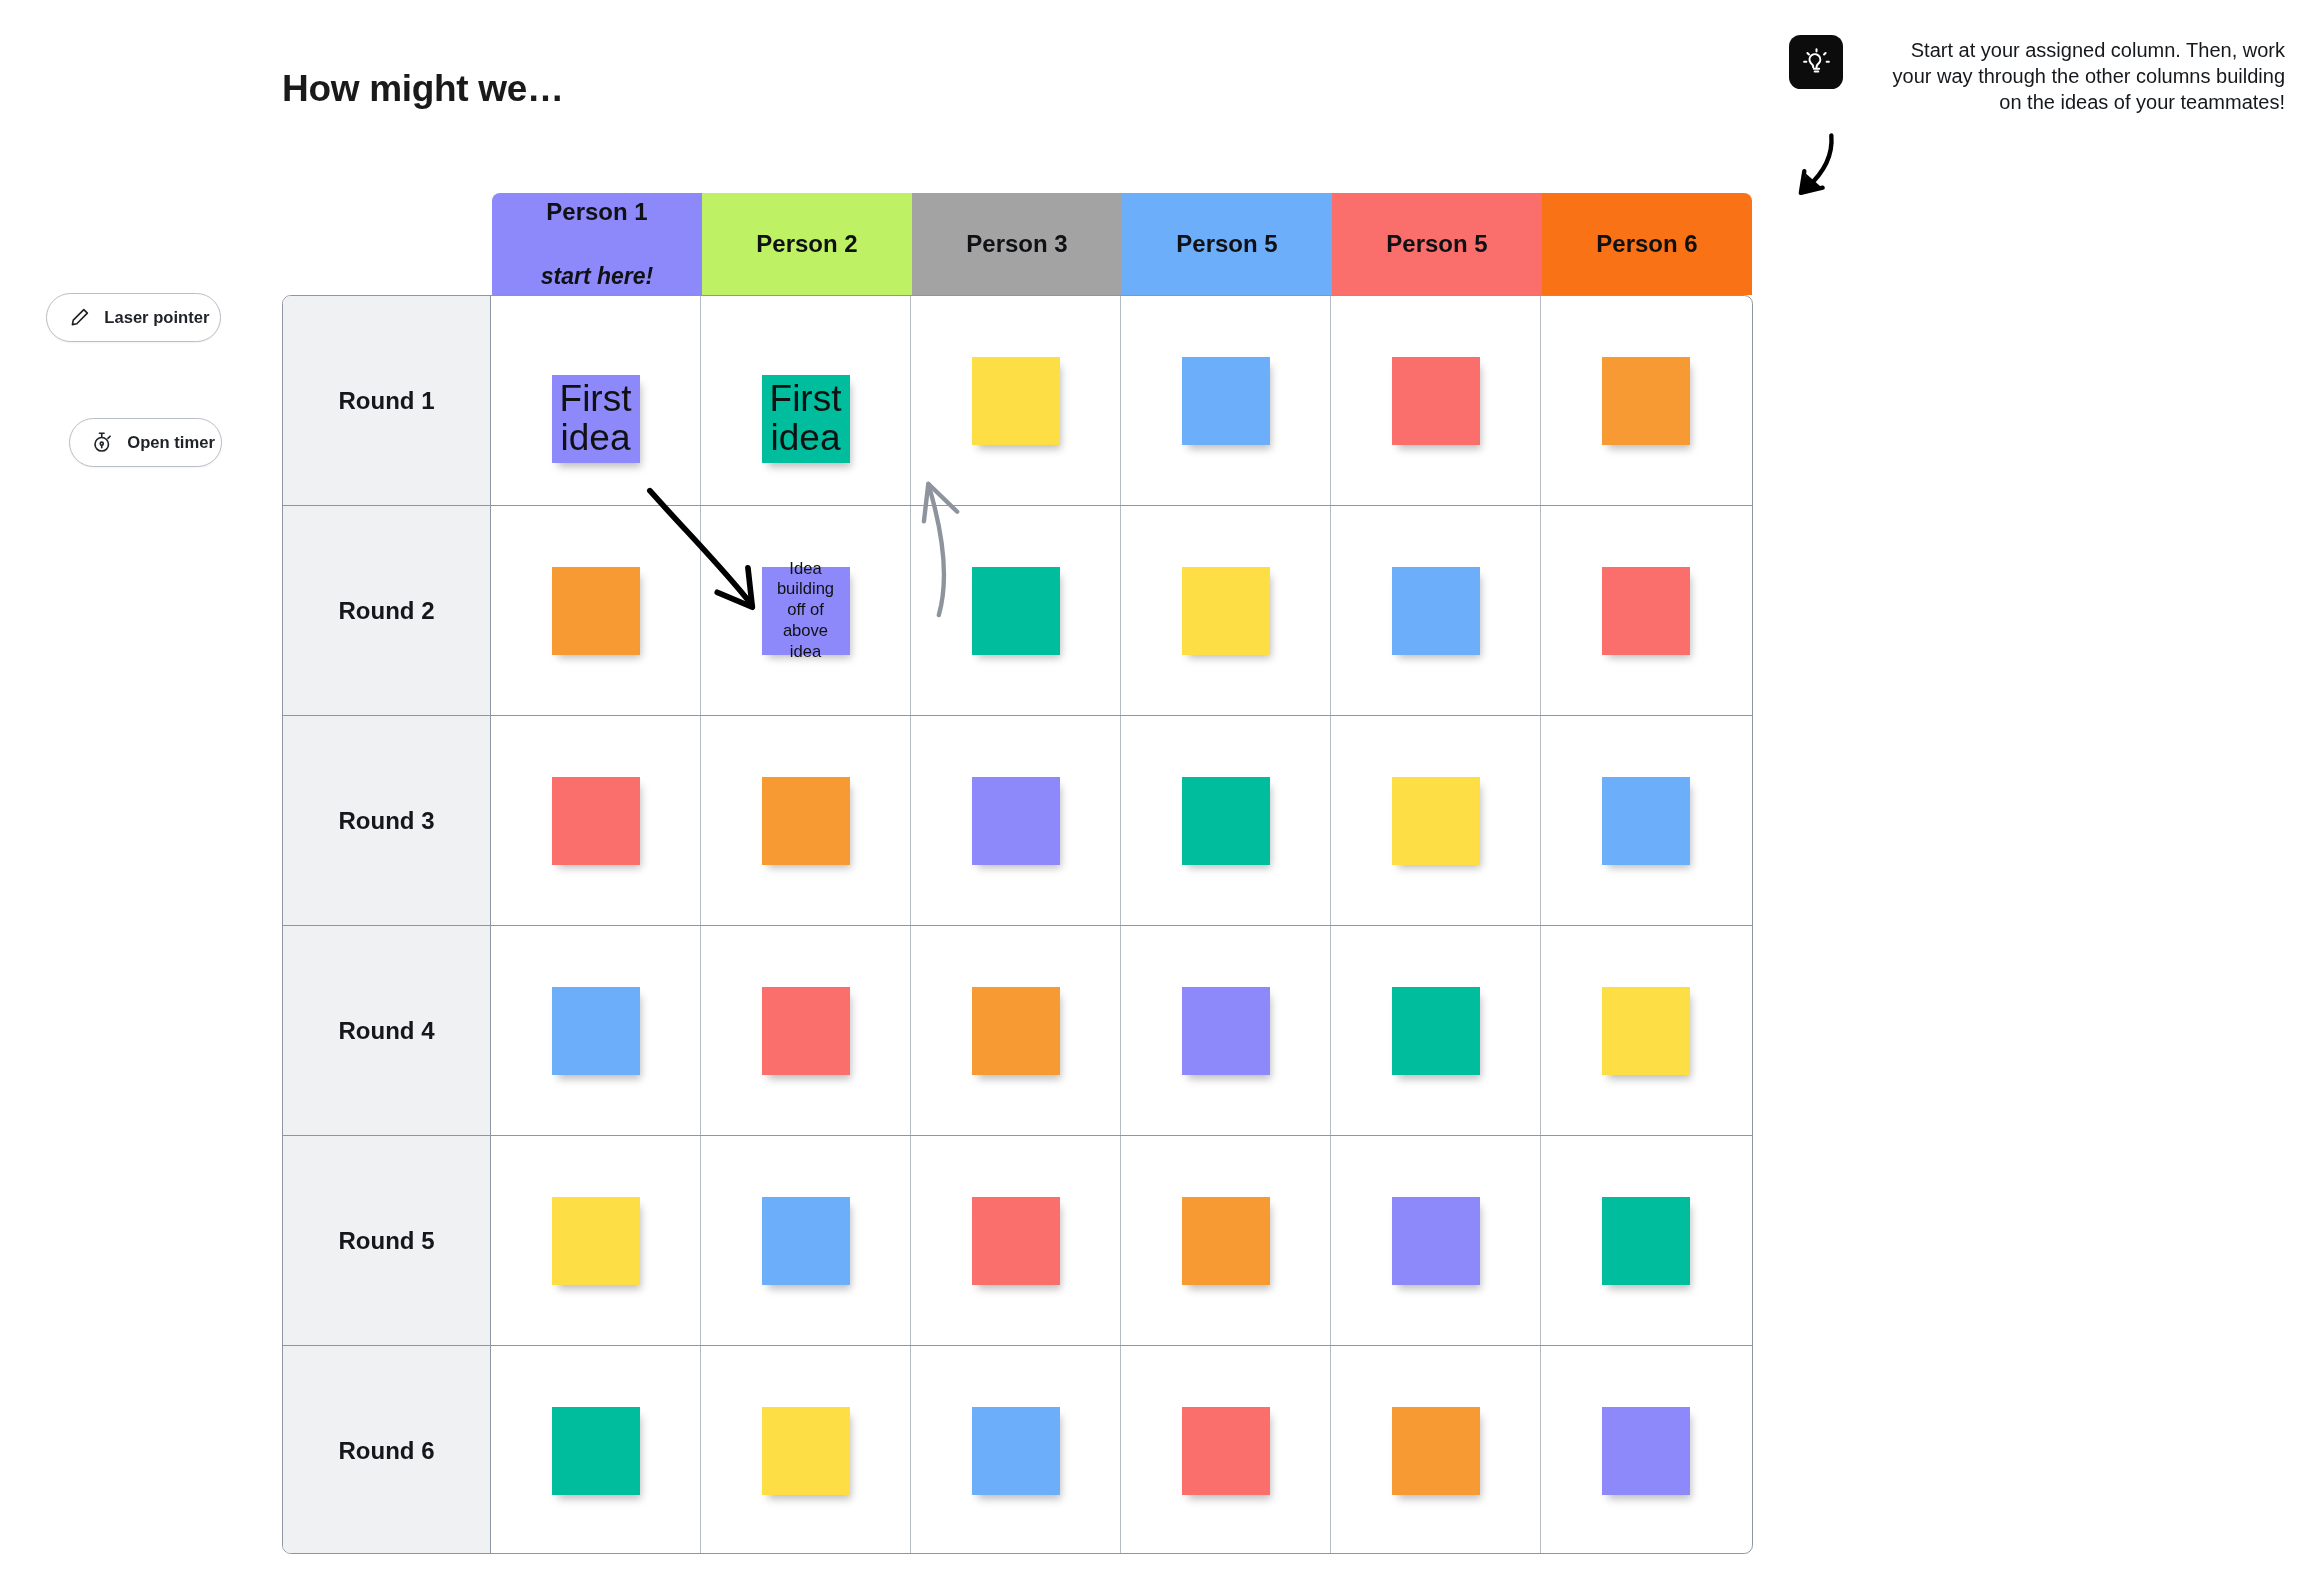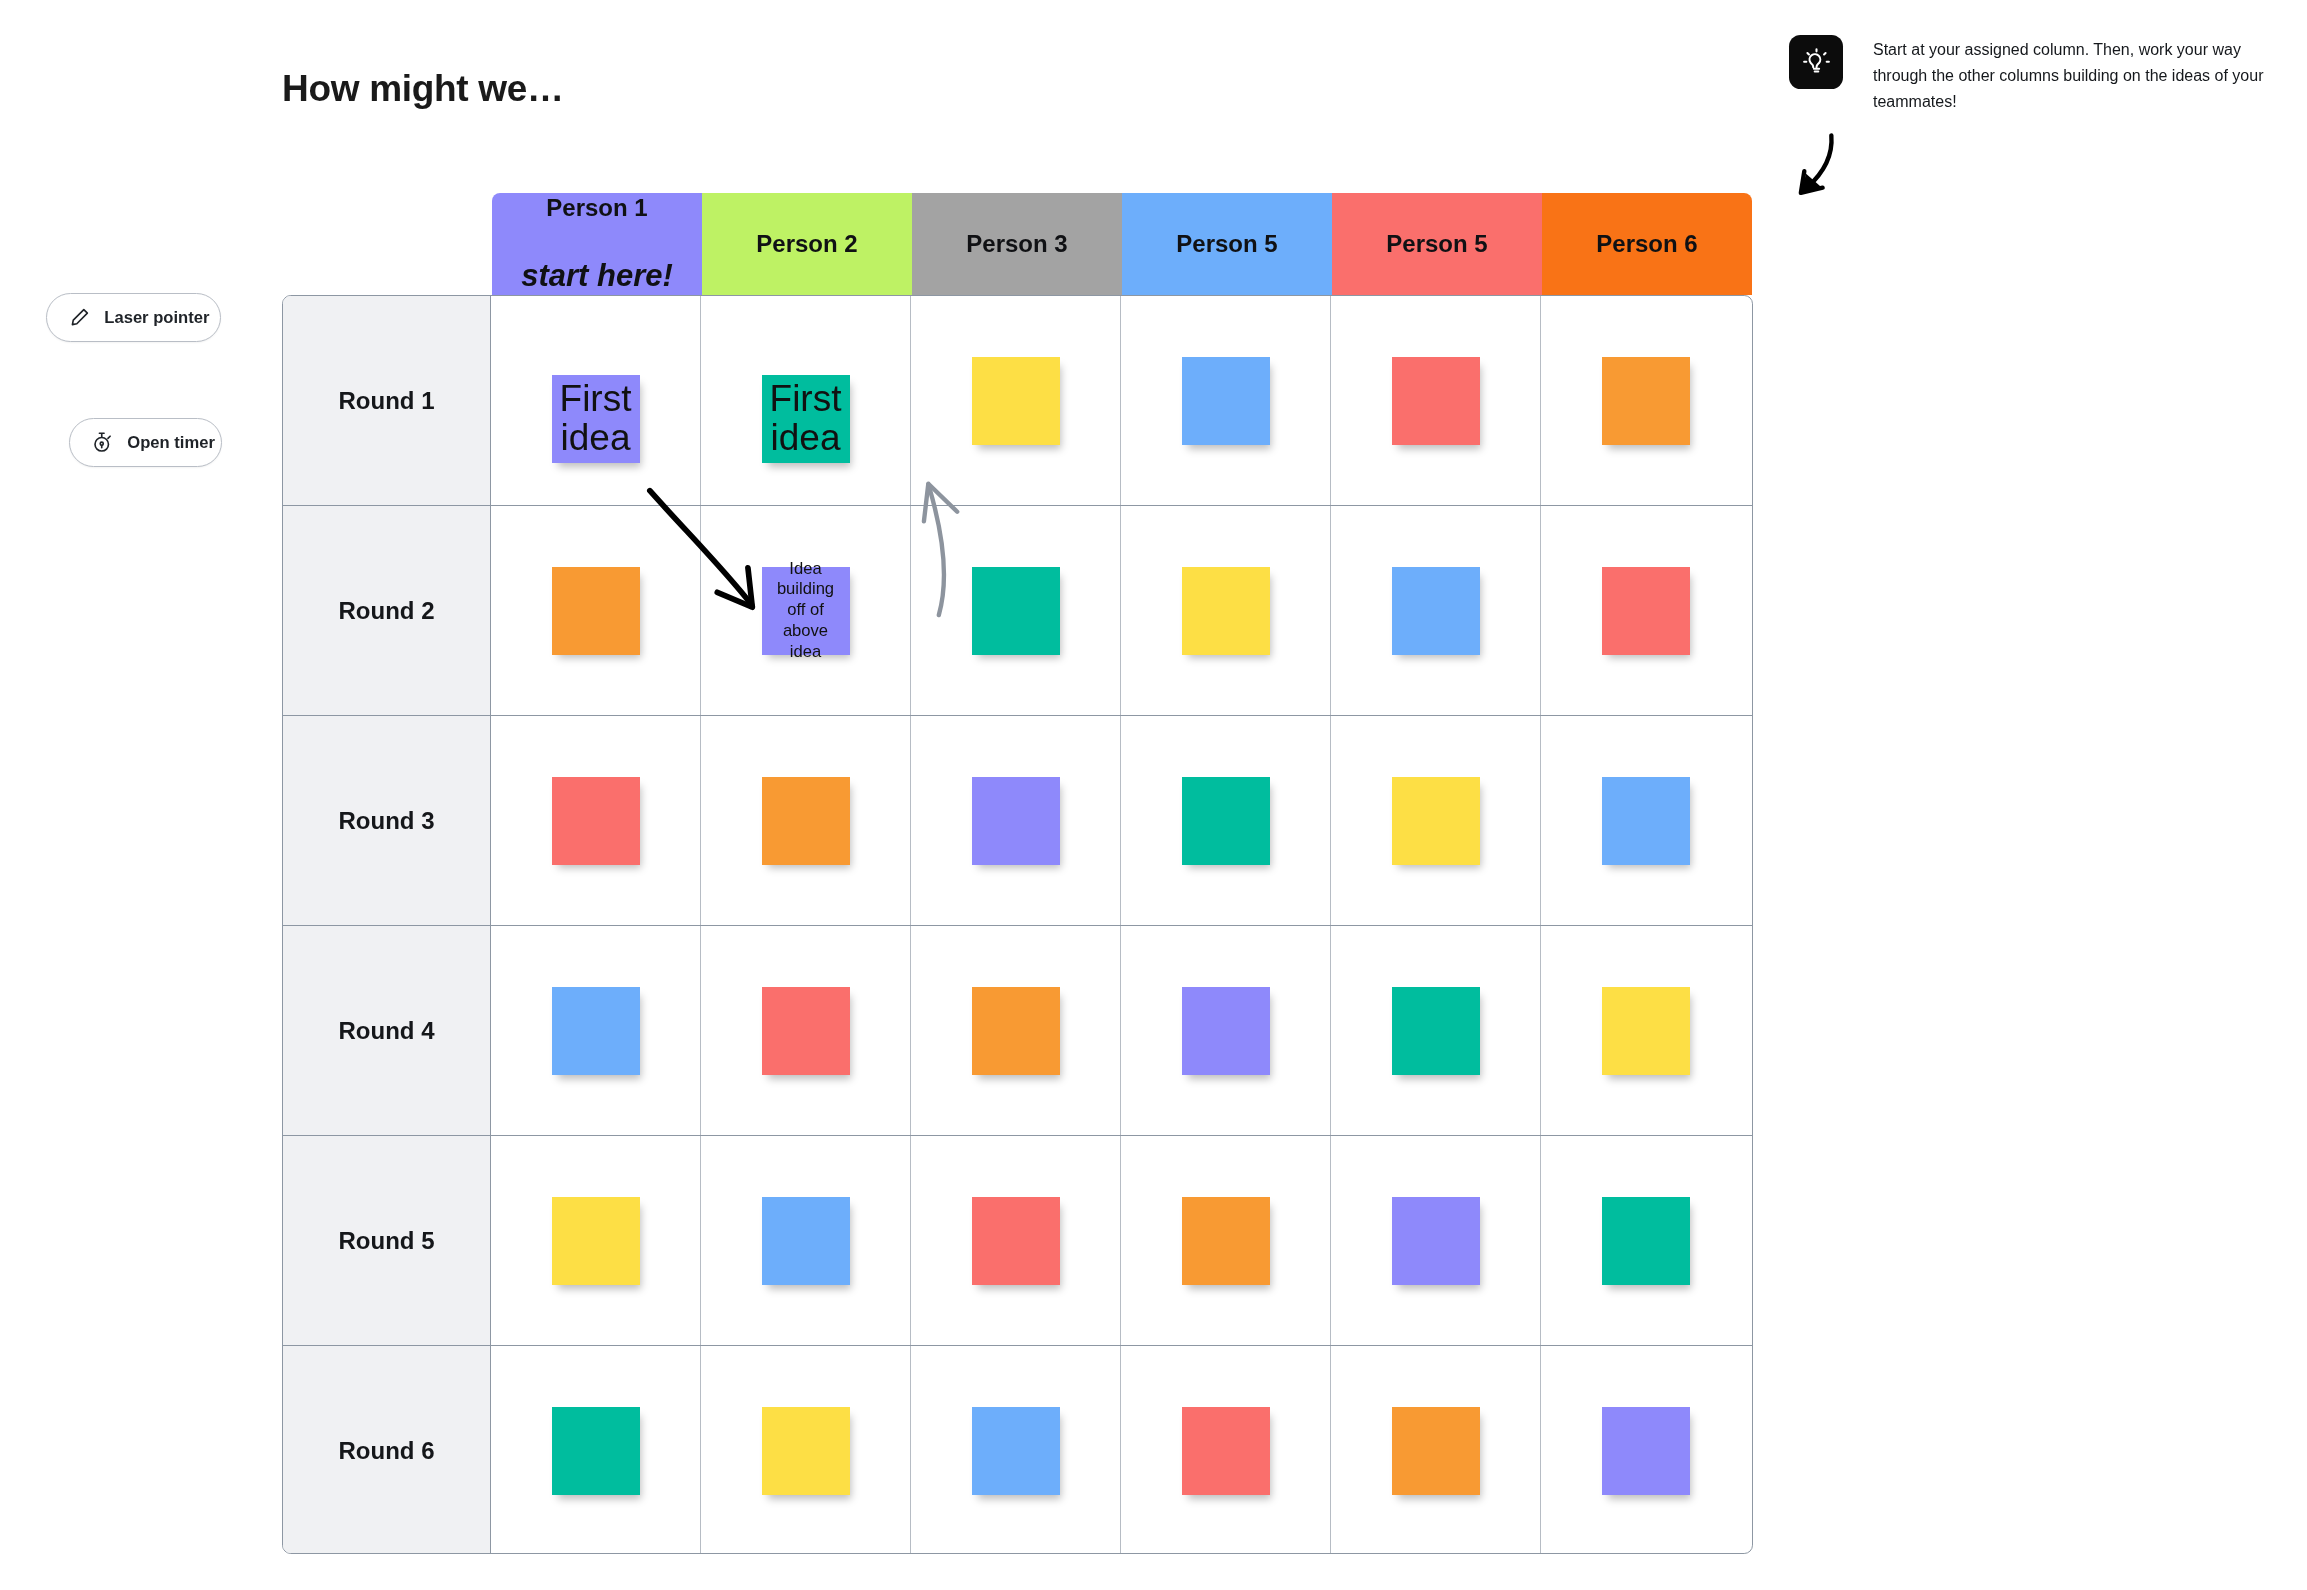--- a/index.html
+++ b/index.html
@@ -50,42 +50,43 @@
   .callout-icon {
     position: absolute; left: 0; top: 0;
     width: 54px; height: 54px;
     background: #0c0c0c;
     border-radius: 11.4px;
     display: flex; align-items: center; justify-content: center;
   }
   .callout-text {
     position: absolute; left: 84px; top: 1.8px;
     width: 412px;
-    font-size: 16px;
+    font-size: 20px;
     line-height: 26px;
     color: #15181c;
+    text-align: right;
   }
   .callout-arrow { position: absolute; left: 3.5px; top: 95px; }
 
   
   #grid { position: absolute; left: 282px; top: 193px; }
 
   .hdr-row { position: absolute; left: 210px; top: 0; display: flex; }
   .hdr-cell {
     width: 210px; height: 102px;
     display: flex; flex-direction: column;
     align-items: center; justify-content: center;
     font-size: 24px; font-weight: bold; color: #101114;
     line-height: 1.15;
     position: relative;
     cursor: default;
   }
   .hdr-cell:first-child { border-top-left-radius: 8px; }
   .hdr-cell:last-child  { border-top-right-radius: 8px; }
-  .hdr-sub { font-weight: bold; font-style: italic; font-size: 31px; }
+  .hdr-sub { font-weight: bold; font-style: italic; font-size: 23px; }
 
   .body-wrap {
     position: absolute; left: 0; top: 102px;
     width: 1471px; height: 1259px;
     border: 1.5px solid #8d97a3;
     border-radius: 8.8px;
     background: #ffffff;
     overflow: hidden;
   }
   .row {

